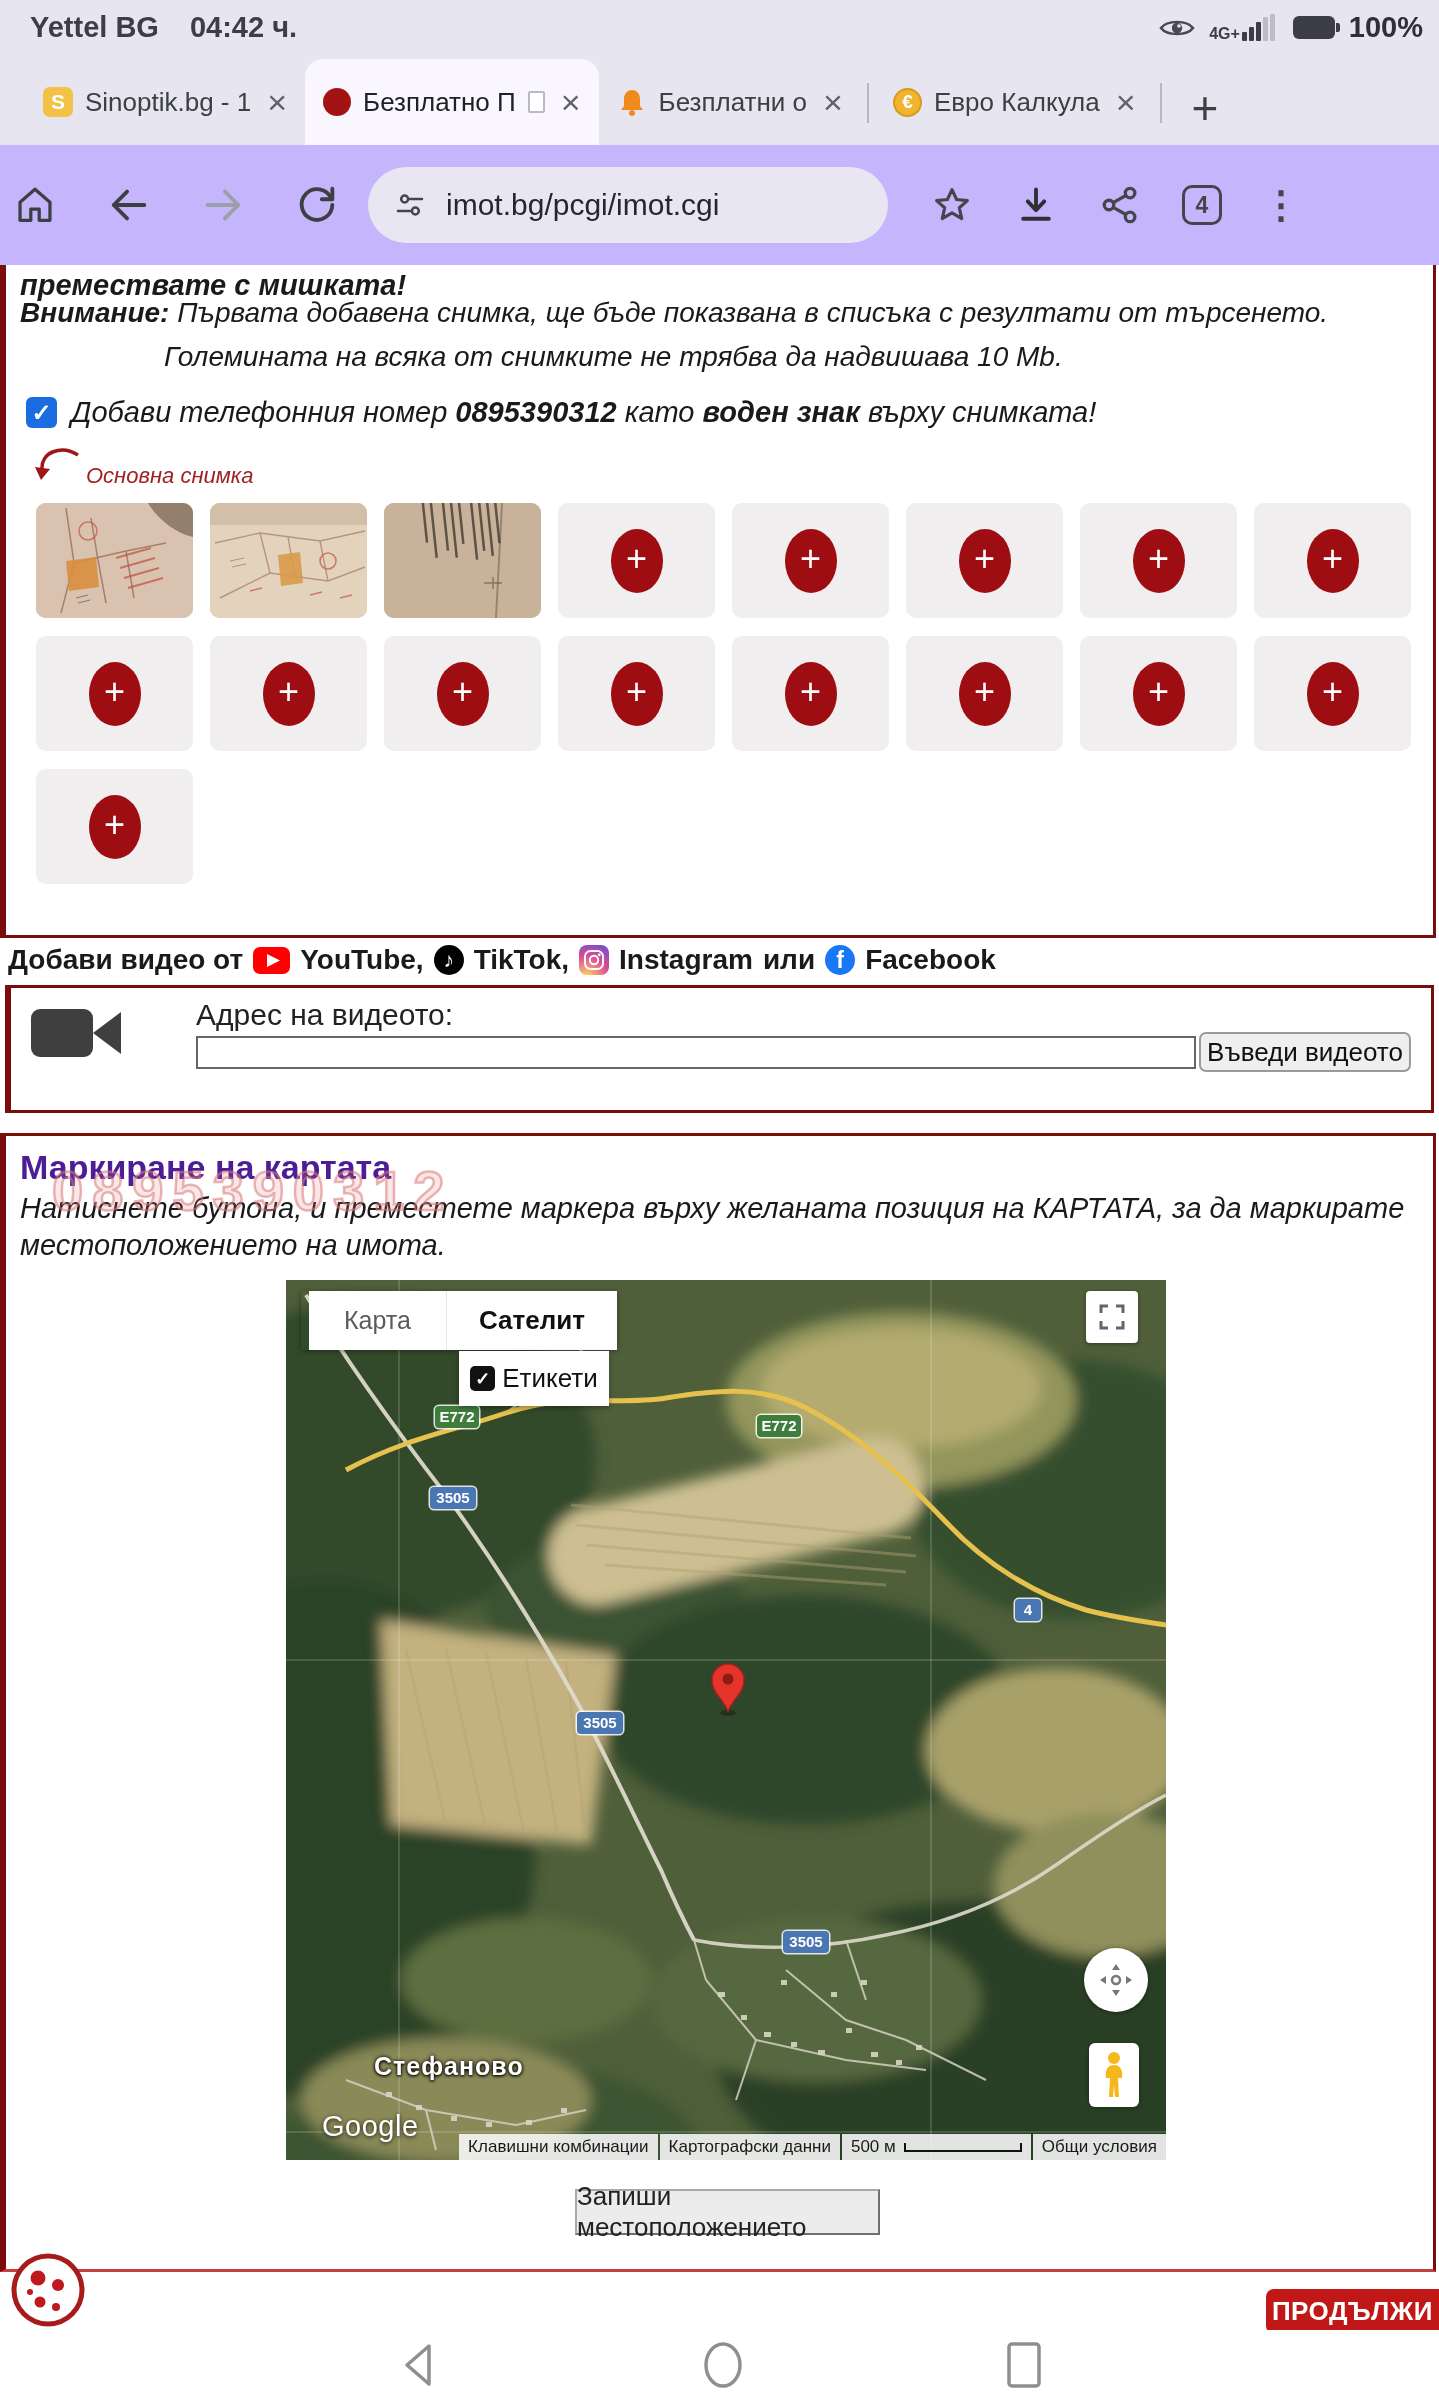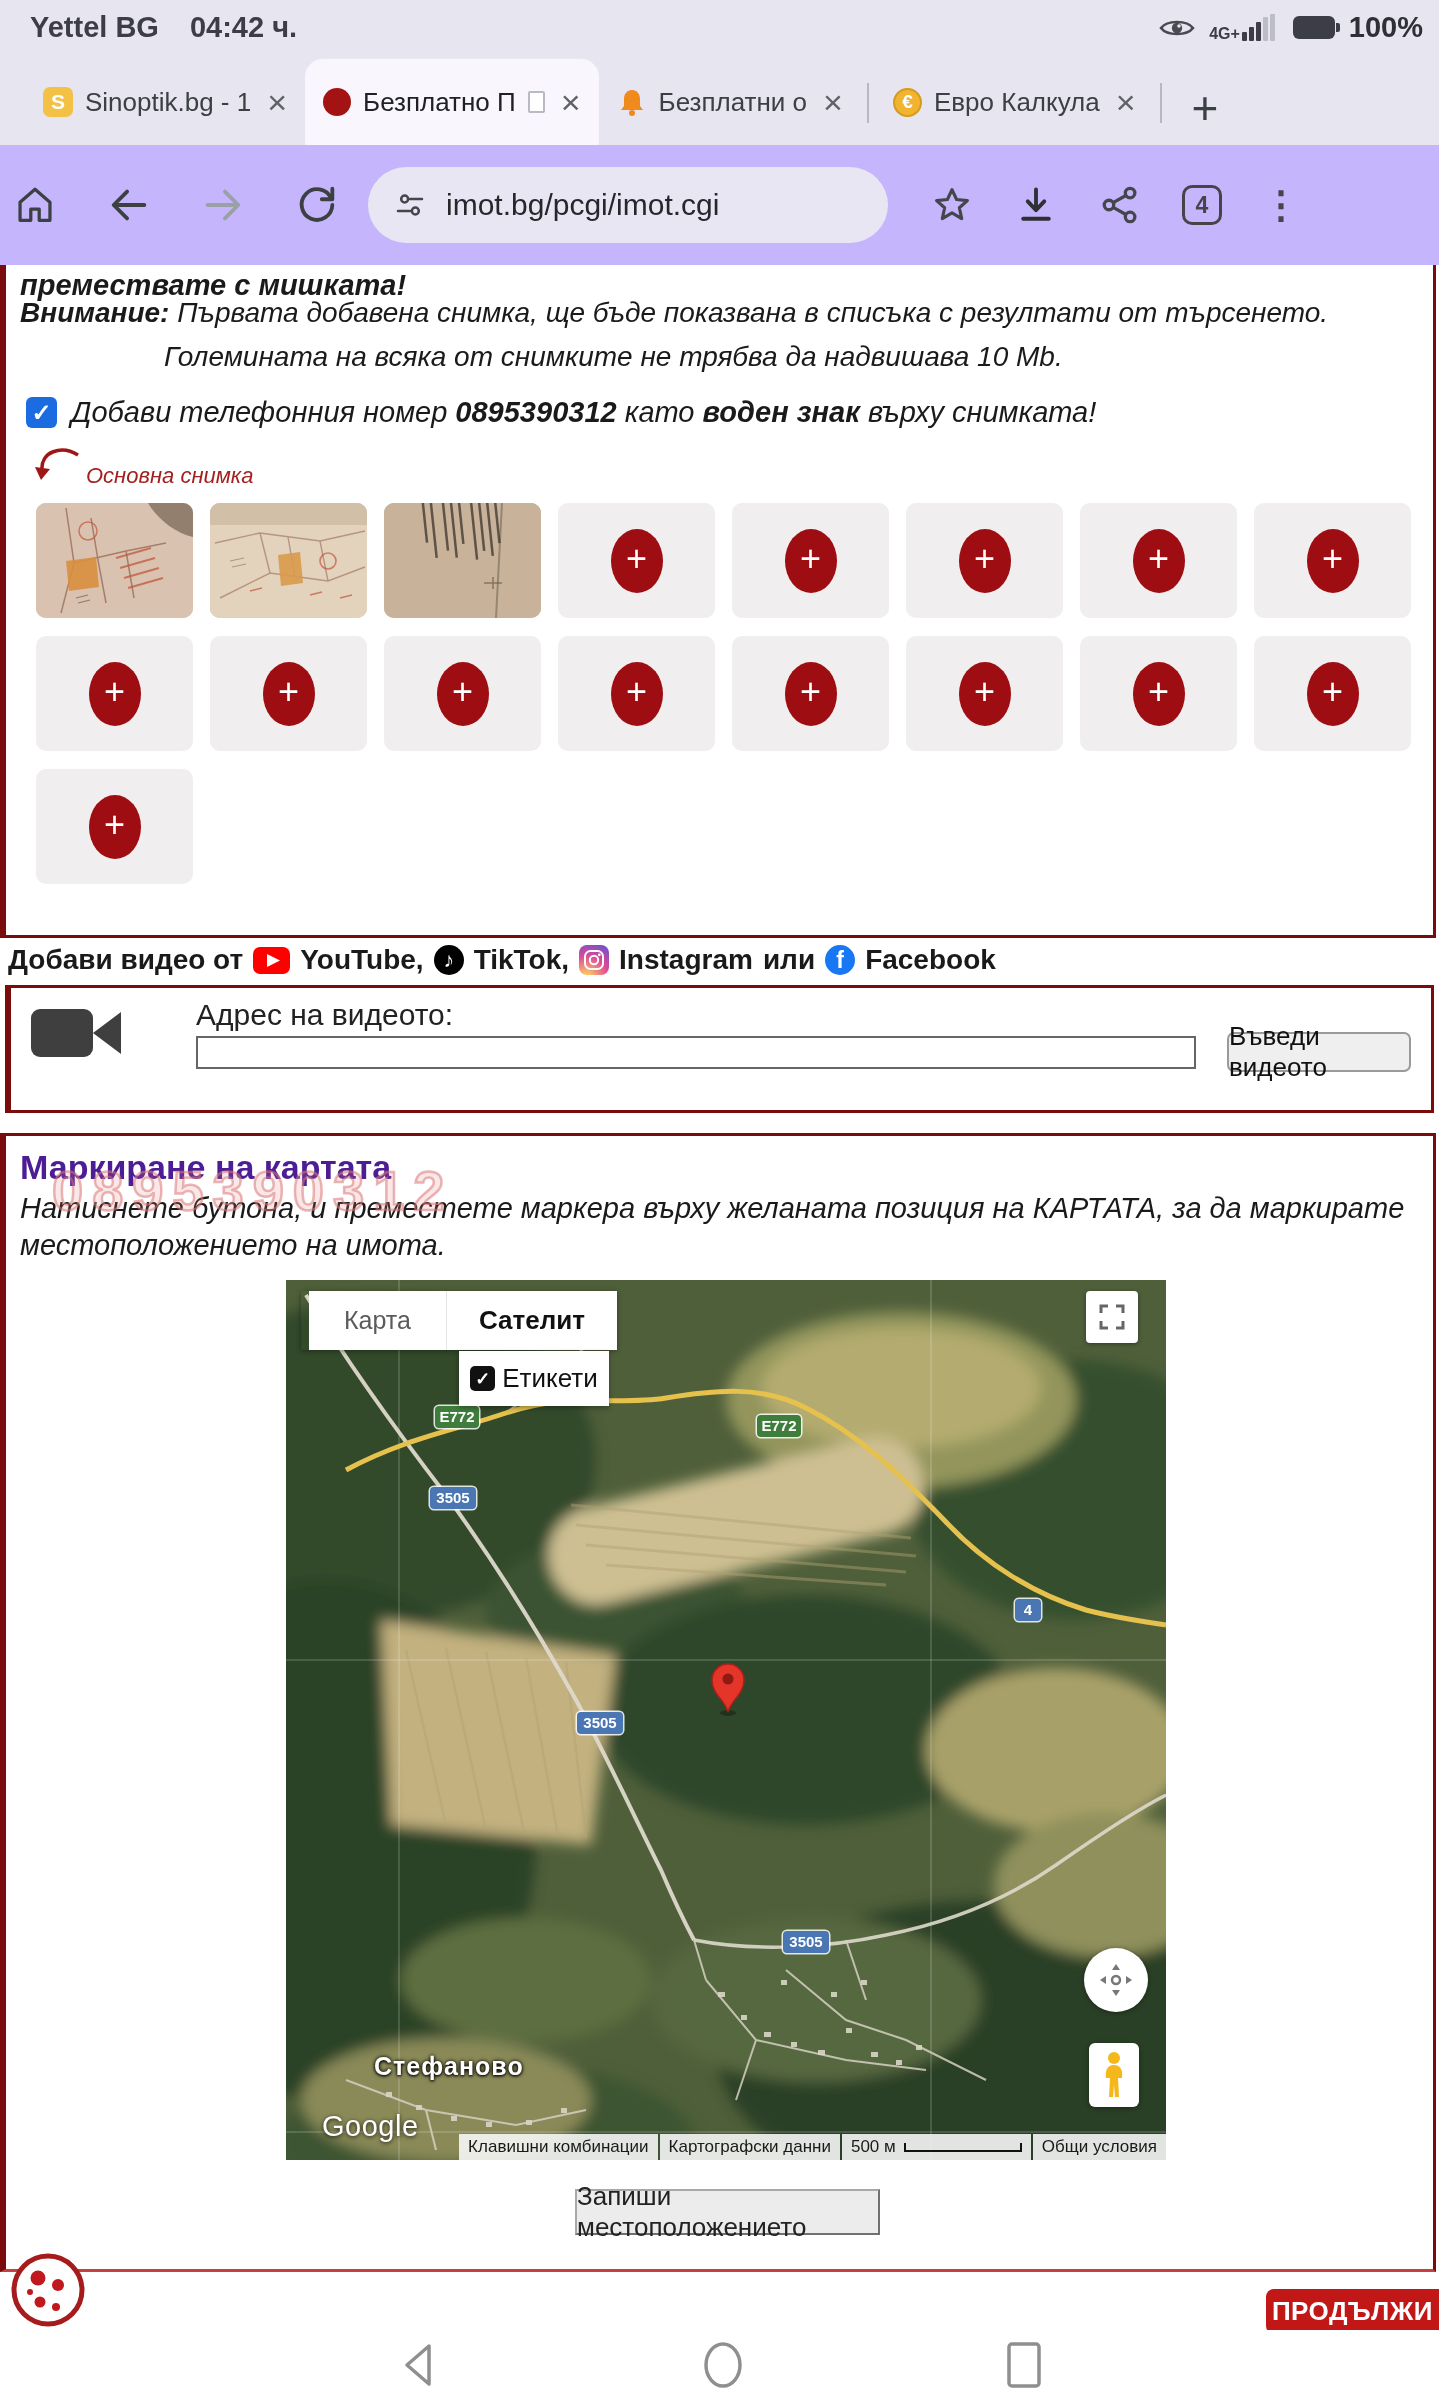--- a/index.html
+++ b/index.html
@@ -106,21 +106,21 @@
     font-size:21px; display:flex; align-items:center; justify-content:center; }
 
   .sectionB {
     position:absolute; left:5px; top:985px; width:1429px; height:128px;
     border:3px solid #7a0c0c; border-left-width:6px; background:#fff;
   }
   .cam-icon { position:absolute; left:20px; top:18px; }
   .video-label { position:absolute; left:185px; top:10px; font-size:30px; color:#222; }
   .video-input { position:absolute; left:185px; top:48px; width:1000px; height:33px;
     border:2px solid #666; background:#fff; font-size:24px; padding:0 8px; }
-  .video-btn { position:absolute; right:20px; top:44px; width:184px; height:40px;
+  .video-btn { position:absolute; right:20px; top:44px; width:212px; height:40px;
     background:#efefef; border:2px solid #9a9a9a; border-radius:7px;
     font-size:26px; color:#111; display:flex; align-items:center; justify-content:center; }
 
   .sectionC {
     position:absolute; left:0; top:1133px; width:1436px; height:1139px;
     border-left:6px solid #7a0c0c; border-right:3px solid #7a0c0c;
     border-top:3px solid #7a0c0c; border-bottom:3px solid #c74040; background:#fff;
   }
   .map-heading { position:absolute; left:14px; top:12px; font-size:34px; font-weight:700; color:#4c1d95; z-index:2; }
   .map-watermark { position:absolute; left:46px; top:22px; font-size:56px; font-weight:700;

